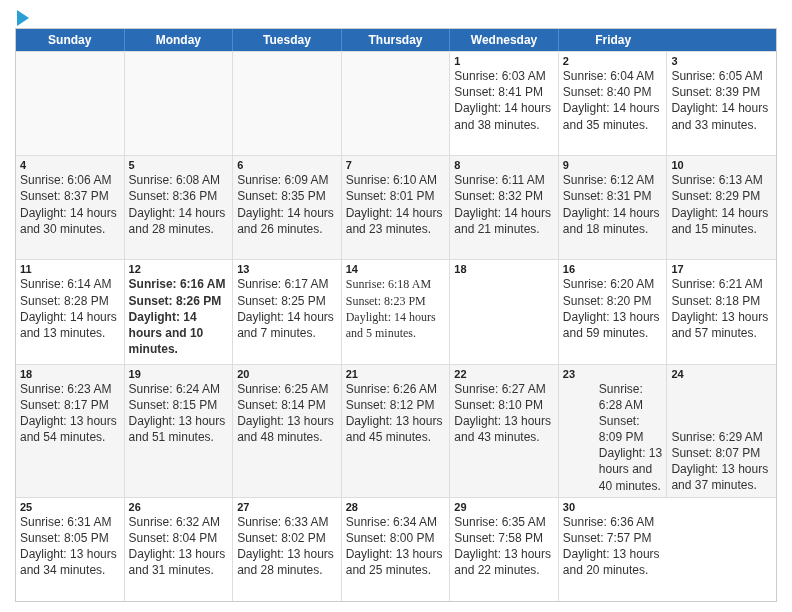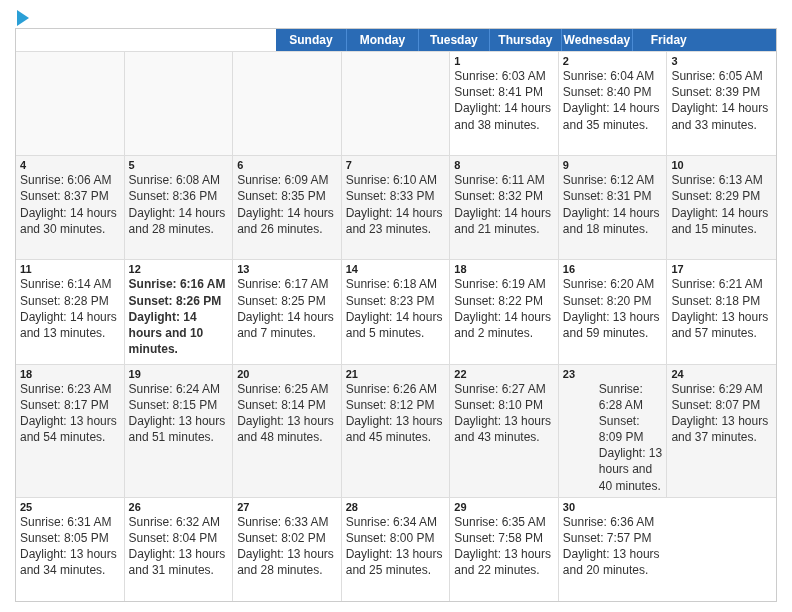--- a/index.html
+++ b/index.html
@@ -48,21 +48,20 @@
     }
     .location {
       font-size: 15px;
       color: #444;
     }
     .calendar {
       flex: 1;
       display: flex;
       flex-direction: column;
       border: 1px solid #ccc;
-      align-items: flex-end;
     }
     .cal-header {
       display: grid;
       grid-template-columns: repeat(7, 1fr);
       background: #2a6bb5;
     }
     .cal-header-cell {
       color: #fff;
       font-size: 12px;
       font-weight: bold;
@@ -173,21 +172,21 @@
           </div>
           <div class="cal-cell alt">
             <div class="day-num">6</div>
             <div class="cell-text" style="white-space: pre-line;">Sunrise: 6:09 AM
 Sunset: 8:35 PM
 Daylight: 14 hours and 26 minutes.</div>
           </div>
           <div class="cal-cell alt">
             <div class="day-num">7</div>
             <div class="cell-text" style="white-space: pre-line;">Sunrise: 6:10 AM
-Sunset: 8:33 PM
+Sunset: 8:01 PM
 Daylight: 14 hours and 23 minutes.</div>
           </div>
           <div class="cal-cell alt">
             <div class="day-num">8</div>
             <div class="cell-text" style="white-space: pre-line;">Sunrise: 6:11 AM
 Sunset: 8:32 PM
 Daylight: 14 hours and 21 minutes.</div>
           </div>
           <div class="cal-cell alt">
             <div class="day-num">9</div>
@@ -216,29 +215,26 @@
 Daylight: 14 hours and 10 minutes.</div>
           </div>
           <div class="cal-cell">
             <div class="day-num">13</div>
             <div class="cell-text" style="white-space: pre-line;">Sunrise: 6:17 AM
 Sunset: 8:25 PM
 Daylight: 14 hours and 7 minutes.</div>
           </div>
           <div class="cal-cell">
             <div class="day-num">14</div>
-            <div class="cell-text" style="white-space: pre-line;">Sunrise: 6:18 AM
+            <div class="cell-text" style="white-space: pre-line; font-family: Liberation Serif, serif;">Sunrise: 6:18 AM
 Sunset: 8:23 PM
 Daylight: 14 hours and 5 minutes.</div>
           </div>
           <div class="cal-cell">
             <div class="day-num">18</div>
-            <div class="cell-text" style="white-space: pre-line;">Sunrise: 6:19 AM
-Sunset: 8:22 PM
-Daylight: 14 hours and 2 minutes.</div>
           </div>
           <div class="cal-cell">
             <div class="day-num">16</div>
             <div class="cell-text" style="white-space: pre-line;">Sunrise: 6:20 AM
 Sunset: 8:20 PM
 Daylight: 13 hours and 59 minutes.</div>
           </div>
           <div class="cal-cell">
             <div class="day-num">17</div>
             <div class="cell-text" style="white-space: pre-line;">Sunrise: 6:21 AM
@@ -278,21 +274,21 @@
 Daylight: 13 hours and 43 minutes.</div>
           </div>
           <div class="cal-cell alt">
             <div class="day-num">23</div>
             <div class="cell-text" style="white-space: pre-line; margin-left: 36px;">Sunrise: 6:28 AM
 Sunset: 8:09 PM
 Daylight: 13 hours and 40 minutes.</div>
           </div>
           <div class="cal-cell alt">
             <div class="day-num">24</div>
-            <div class="cell-text" style="white-space: pre-line;">Sunrise: 6:29 AM
+            <div class="cell-text" style="white-space: pre-line; margin-top: 48px;">Sunrise: 6:29 AM
 Sunset: 8:07 PM
 Daylight: 13 hours and 37 minutes.</div>
           </div>
         </div>
         <div class="cal-row">
           <div class="cal-cell">
             <div class="day-num">25</div>
             <div class="cell-text" style="white-space: pre-line;">Sunrise: 6:31 AM
 Sunset: 8:05 PM
 Daylight: 13 hours and 34 minutes.</div>

